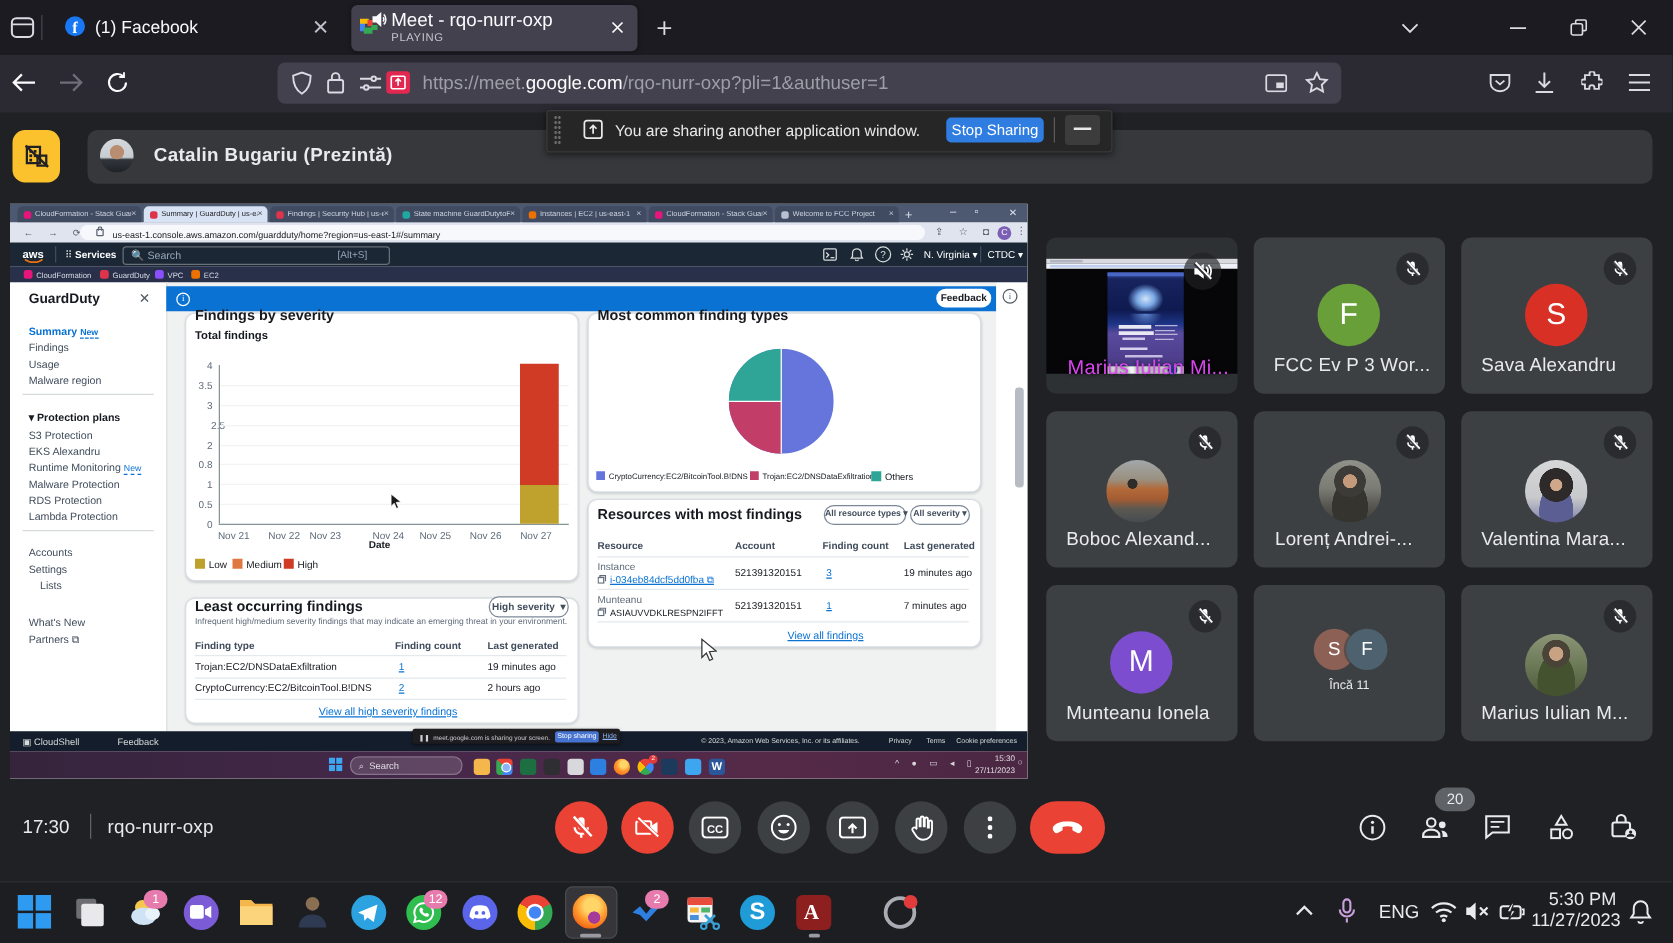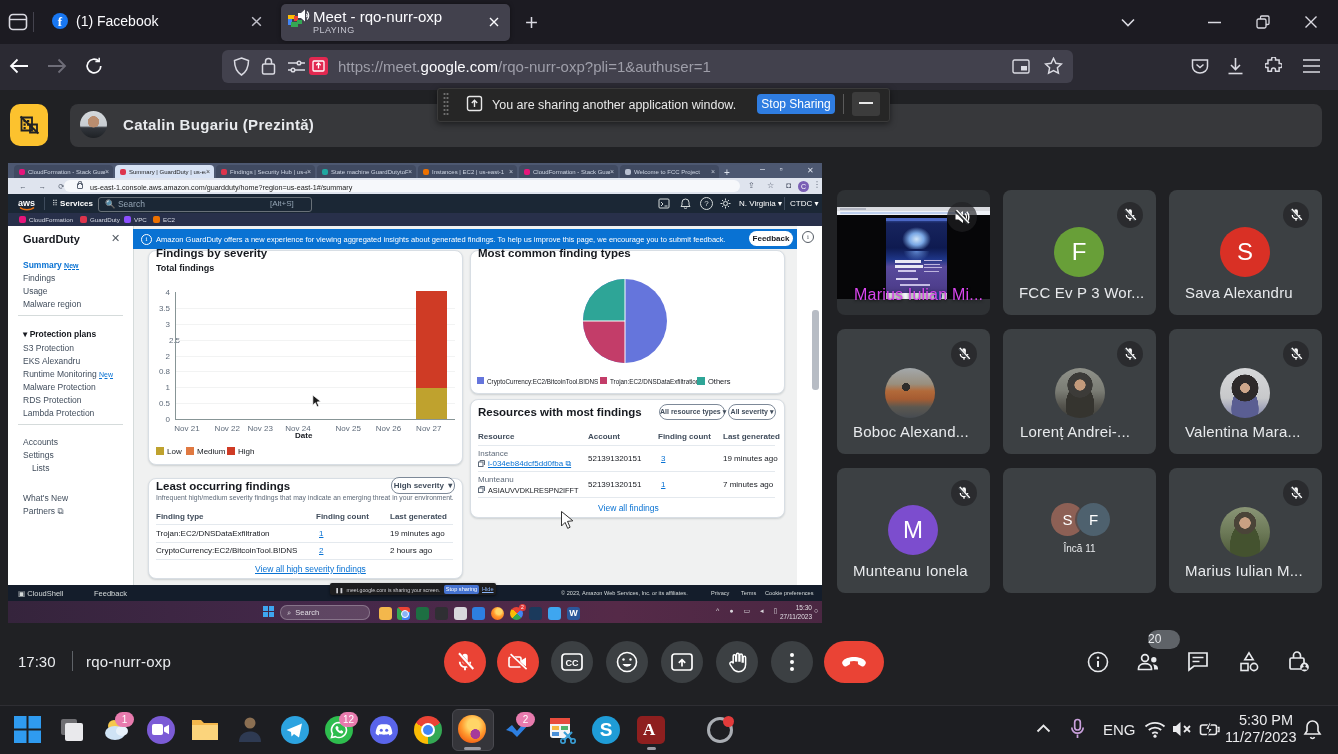--- a/index.html
+++ b/index.html
@@ -270,21 +270,20 @@
 <div class="abs snav" style="top:245px">Lambda Protection</div>
 <div class="abs" style="left:10px;top:261px;width:105px;height:1px;background:#d5dbdb"></div>
 <div class="abs snav" style="top:274px">Accounts</div>
 <div class="abs snav" style="top:287px">Settings</div>
 <div class="abs snav" style="top:300px;left:24px">Lists</div>
 <div class="abs snav" style="top:330px">What's New</div>
 <div class="abs snav" style="top:343px">Partners ⧉</div>
 
 <div class="abs" style="left:125px;top:66px;width:664px;height:20px;background:#0972d3"></div>
 <div class="abs" style="left:133px;top:71px;width:9px;height:9px;border:1px solid #fff;border-radius:50%;color:#fff;font-size:7px;text-align:center;line-height:9px;font-family:'Liberation Serif',serif">i</div>
-<div class="abs" style="left:148px;top:71.5px;color:#fff;font-size:7.5px">Amazon GuardDuty offers a new experience for viewing aggregated insights about generated findings. To help us improve this page, we encourage you to submit feedback.</div>
 <div class="abs" style="left:741px;top:68px;width:44px;height:15px;background:#fff;border-radius:8px;color:#16191f;font-size:8px;font-weight:bold;text-align:center;line-height:15px">Feedback</div>
 
 <div class="abs" style="left:789px;top:63px;width:25px;height:359px;background:#fff"></div>
 <div class="abs" style="left:794px;top:68px;width:10px;height:10px;border:1px solid #545b64;border-radius:50%;color:#545b64;font-size:7px;text-align:center;line-height:10px;font-family:'Liberation Serif',serif">i</div>
 <div class="abs" style="left:804px;top:147px;width:7px;height:80px;background:#b7bcc4;border-radius:3px"></div>
 
 <div class="pnl" style="left:140px;top:87px;width:313px;height:213px"></div>
 <div class="ph" style="left:148px;top:84px">Findings by severity</div>
 <div class="dtx" style="left:148px;top:100px;font-weight:bold;font-size:9px">Total findings</div>
 <div id="yax">
@@ -307,21 +306,21 @@
       <div class="abs" style="left:167px;top:256px;width:280px;height:1px;background:#f2f3f3"></div>
     </div>
 <div class="abs" style="left:167px;top:129px;width:1px;height:127px;background:#879596"></div>
 <div class="abs" style="left:167px;top:256px;width:280px;height:1px;background:#879596"></div>
 <div class="abs" style="left:408px;top:128px;width:31px;height:97px;background:#cf3b25"></div>
 <div class="abs" style="left:408px;top:225px;width:31px;height:31px;background:#bfa22e"></div>
 <div id="xax">
       <div class="gtx" style="left:159px;top:261px;width:40px;text-align:center">Nov 21</div>
       <div class="gtx" style="left:199.3px;top:261px;width:40px;text-align:center">Nov 22</div>
       <div class="gtx" style="left:239.60000000000002px;top:261px;width:40px;text-align:left">Nov 23</div>
-      <div class="gtx" style="left:270px;top:261px;width:40px;text-align:center">Nov 24</div>
+      <div class="gtx" style="left:290px;top:261px;width:40px;">Nov 24</div>
       <div class="gtx" style="left:320.2px;top:261px;width:40px;text-align:center">Nov 25</div>
       <div class="gtx" style="left:360.5px;top:261px;width:40px;text-align:center">Nov 26</div>
       <div class="gtx" style="left:400.79999999999995px;top:261px;width:40px;text-align:center">Nov 27</div>
     </div>
 <div class="dtx" style="left:287px;top:268px;font-weight:bold">Date</div>
 <div class="abs" style="left:148px;top:284px;width:8px;height:8px;background:#bfa22e"></div>
 <div class="gtx" style="left:159px;top:284px;color:#16191f">Low</div>
 <div class="abs" style="left:178px;top:284px;width:8px;height:8px;background:#e07941"></div>
 <div class="gtx" style="left:189px;top:284px;color:#16191f">Medium</div>
 <div class="abs" style="left:219px;top:284px;width:8px;height:8px;background:#cf3b25"></div>
@@ -364,21 +363,21 @@
 <div class="gtx" style="left:470px;top:312px">Munteanu</div>
 <svg class="abs" style="left:470px;top:323px" width="7" height="7" viewBox="0 0 7 7" fill="none" stroke="#5f6b7a" stroke-width="1">
       <rect x="0.5" y="2" width="4.5" height="4.5"></rect>
       <path d="M2 2V.5h4.5V5"></path>
     </svg>
 <div class="dtx" style="left:480px;top:322.5px;font-size:7.3px">ASIAUVVDKLRESPN2IFFT</div>
 <div class="dtx" style="left:580px;top:317px">521391320151</div>
 <div class="ltx" style="left:653px;top:317px;text-decoration:underline">1</div>
 <div class="dtx" style="left:715px;top:317px">7 minutes ago</div>
 <div class="hr" style="left:470px;top:334px;width:297px"></div>
-<div class="ltx" style="left:590px;top:340px;font-size:8.5px;">View all findings</div>
+<div class="ltx" style="left:622px;top:340px;font-size:8.5px;text-decoration:underline">View all findings</div>
 
 <div class="pnl" style="left:140px;top:315px;width:313px;height:99px"></div>
 <div class="ph" style="left:148px;top:317px">Least occurring findings</div>
 <div class="drop" style="left:383px;top:314px;width:62px;height:15px;line-height:15px;font-size:8px">High severity&nbsp; ▾</div>
 <div class="gtx" style="left:148px;top:331px;font-size:6.8px">Infrequent high/medium severity findings that may indicate an emerging threat in your environment.</div>
 <div class="thead" style="left:148px;top:349px">Finding type</div>
 <div class="thead" style="left:308px;top:349px">Finding count</div>
 <div class="thead" style="left:382px;top:349px">Last generated</div>
 <div class="hr" style="left:148px;top:361px;width:297px"></div>
 <div class="dtx" style="left:148px;top:366px">Trojan:EC2/DNSDataExfiltration</div>
@@ -617,21 +616,21 @@
 <div class="abs" style="left:824px;top:641px;width:60px;height:42px;border-radius:21px;background:#ea4335;display:flex;align-items:center;justify-content:center">
     <svg width="24" height="10" viewBox="0 0 24 10" fill="#fff">
       <path d="M12 0C7 0 2.6 1.6.8 4c-.8 1-.9 2.3-.2 3.3l1 1.5c.5.8 1.6 1 2.4.6l3.1-1.6c.7-.4 1.1-1.1 1-1.9l-.1-1.4c1.2-.4 2.6-.6 4-.6s2.8.2 4 .6l-.1 1.4c-.1.8.3 1.5 1 1.9l3.1 1.6c.8.4 1.9.2 2.4-.6l1-1.5c.7-1 .6-2.3-.2-3.3C21.4 1.6 17 0 12 0z"></path>
     </svg>
   </div>
 <svg class="abs" style="left:1087px;top:651px" width="22" height="22" viewBox="0 0 22 22" fill="none" stroke="#e8eaed" stroke-width="1.6">
     <circle cx="11" cy="11" r="9.5"></circle>
     <path d="M11 10v6" stroke-width="2"></path>
     <circle cx="11" cy="6.8" r="1.3" fill="#e8eaed" stroke="none"></circle>
   </svg>
-<div class="abs" style="left:1148px;top:630px;width:32px;height:19px;border-radius:10px;background:#5f6368;color:#e8eaed;font-size:12px;line-height:19px">20</div>
+<div class="abs" style="left:1148px;top:630px;width:32px;height:19px;border-radius:10px;background:#5f6368;color:#e8eaed;font-size:12px;text-align:center;line-height:19px">20</div>
 <svg class="abs" style="left:1136px;top:652px" width="26" height="20" viewBox="0 0 26 20" fill="#e8eaed">
     <circle cx="9" cy="6" r="3.4" fill="none" stroke="#e8eaed" stroke-width="1.7"></circle>
     <path d="M2.5 16.5c0-3 3-4.8 6.5-4.8s6.5 1.8 6.5 4.8v1h-13z" fill="none" stroke="#e8eaed" stroke-width="1.7"></path>
     <circle cx="17.8" cy="7.8" r="2.7"></circle>
     <path d="M17 12.3c3 .3 5 1.9 5 4.2v1h-4c.3-1.8 0-3.6-1-5.2z"></path>
   </svg>
 <svg class="abs" style="left:1187px;top:651px" width="22" height="21" viewBox="0 0 22 21" fill="none" stroke="#e8eaed" stroke-width="1.7">
     <path d="M2 2h18v13H7l-5 4z" fill="none"></path>
     <path d="M5.5 6.5h11M5.5 10.5h7" stroke-width="1.5"></path>
   </svg>

